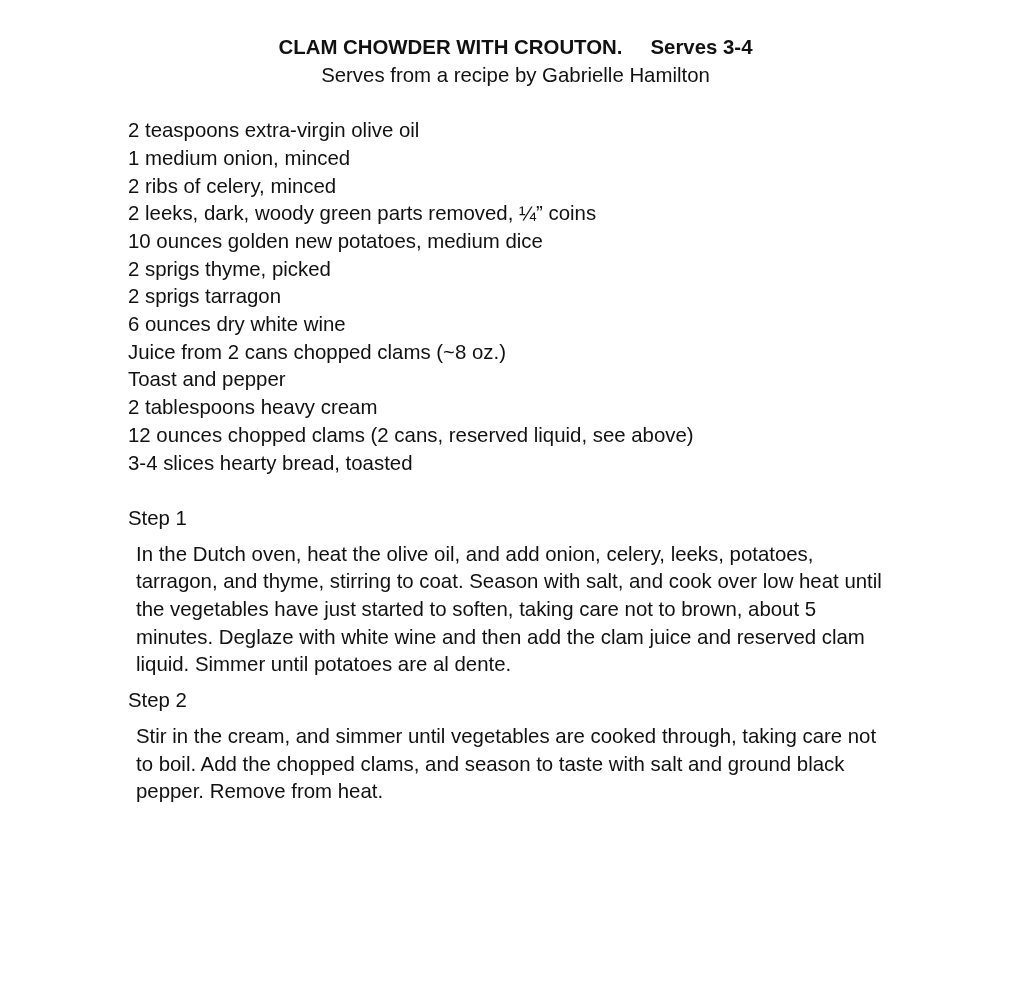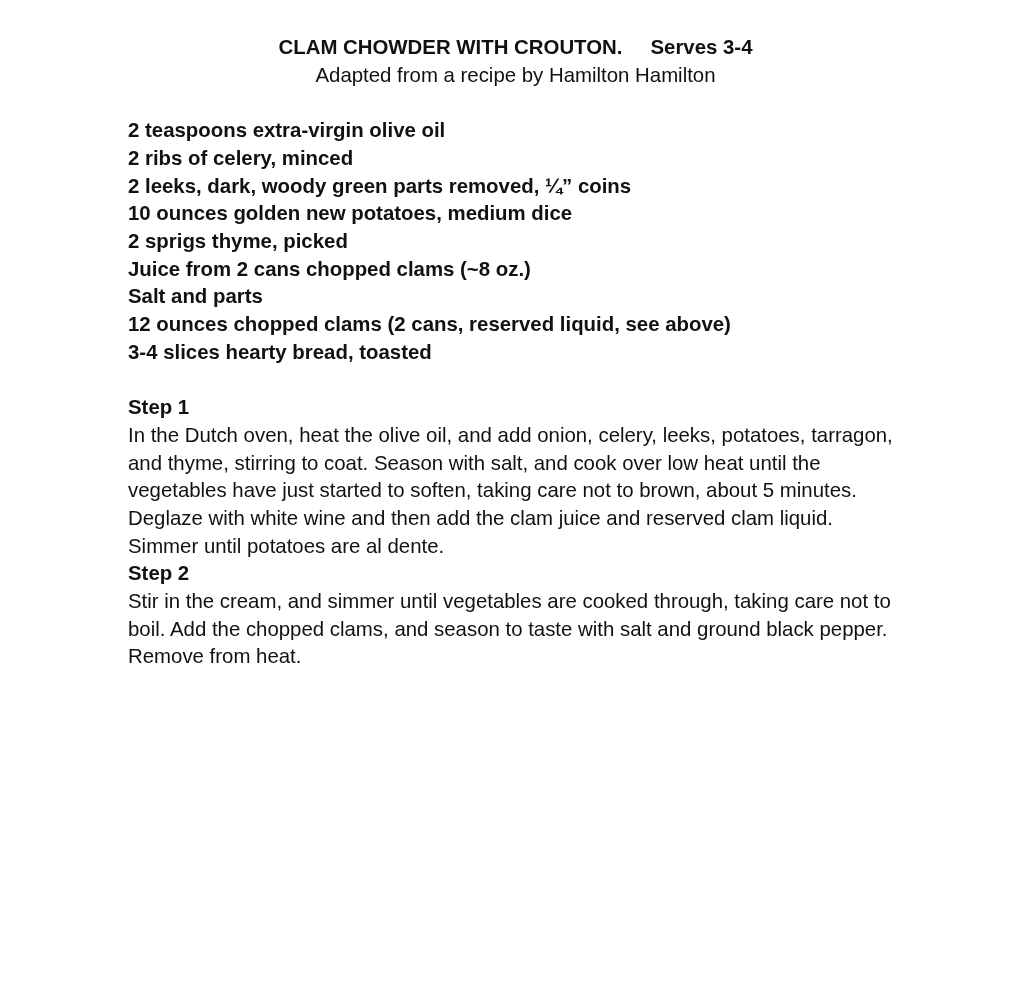--- a/index.html
+++ b/index.html
@@ -33,49 +33,52 @@
     white-space: nowrap;
   }
   .subtitle-line {
     font-weight: normal;
   }
   .spacer {
     height: 27.7px;
   }
   .ingredient-line, .step-label {
     white-space: nowrap;
-    font-weight: bold;
   }
   .step-text {
-    margin: 0;
+    margin: 8px;
   }
 </style>
 </head>
 <body>
 
 <div class="doc">
 
   <div class="doc-header">
     <div class="title-line">
       <span>CLAM CHOWDER WITH CROUTON.</span>
       <span>Serves 3-4</span>
     </div>
-    <div class="subtitle-line">Adapted from a recipe by Hamilton Hamilton</div>
+    <div class="subtitle-line">Serves from a recipe by Gabrielle Hamilton</div>
   </div>
 
   <div class="spacer"></div>
 
   <div>
     <div class="ingredient-line">2 teaspoons extra-virgin olive oil</div>
+    <div class="ingredient-line">1 medium onion, minced</div>
     <div class="ingredient-line">2 ribs of celery, minced</div>
     <div class="ingredient-line">2 leeks, dark, woody green parts removed, ¼” coins</div>
     <div class="ingredient-line">10 ounces golden new potatoes, medium dice</div>
     <div class="ingredient-line">2 sprigs thyme, picked</div>
+    <div class="ingredient-line">2 sprigs tarragon</div>
+    <div class="ingredient-line">6 ounces dry white wine</div>
     <div class="ingredient-line">Juice from 2 cans chopped clams (~8 oz.)</div>
-    <div class="ingredient-line">Salt and parts</div>
+    <div class="ingredient-line">Toast and pepper</div>
+    <div class="ingredient-line">2 tablespoons heavy cream</div>
     <div class="ingredient-line">12 ounces chopped clams (2 cans, reserved liquid, see above)</div>
     <div class="ingredient-line">3-4 slices hearty bread, toasted</div>
   </div>
 
   <div class="spacer"></div>
 
   <div>
     <div class="step-label">Step 1</div>
     <p class="step-text">In the Dutch oven, heat the olive oil, and add onion, celery, leeks, potatoes, tarragon, and thyme, stirring to coat. Season with salt, and cook over low heat until the vegetables have just started to soften, taking care not to brown, about 5 minutes. Deglaze with white wine and then add the clam juice and reserved clam liquid. Simmer until potatoes are al dente.</p>
     <div class="step-label">Step 2</div>

